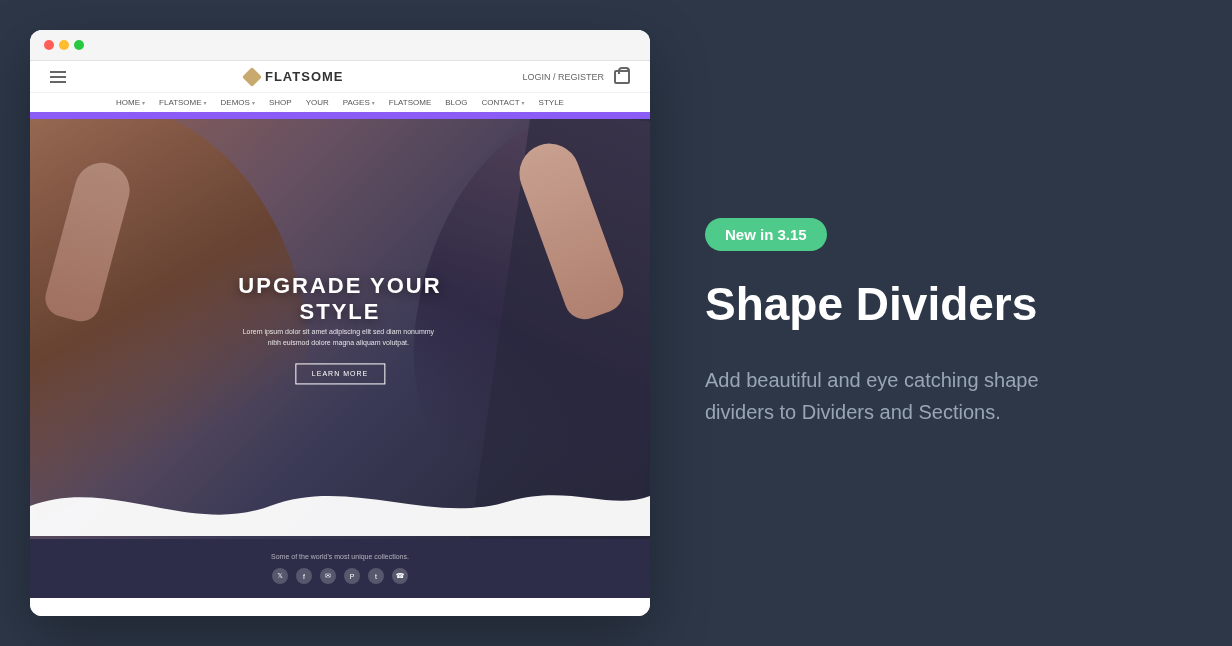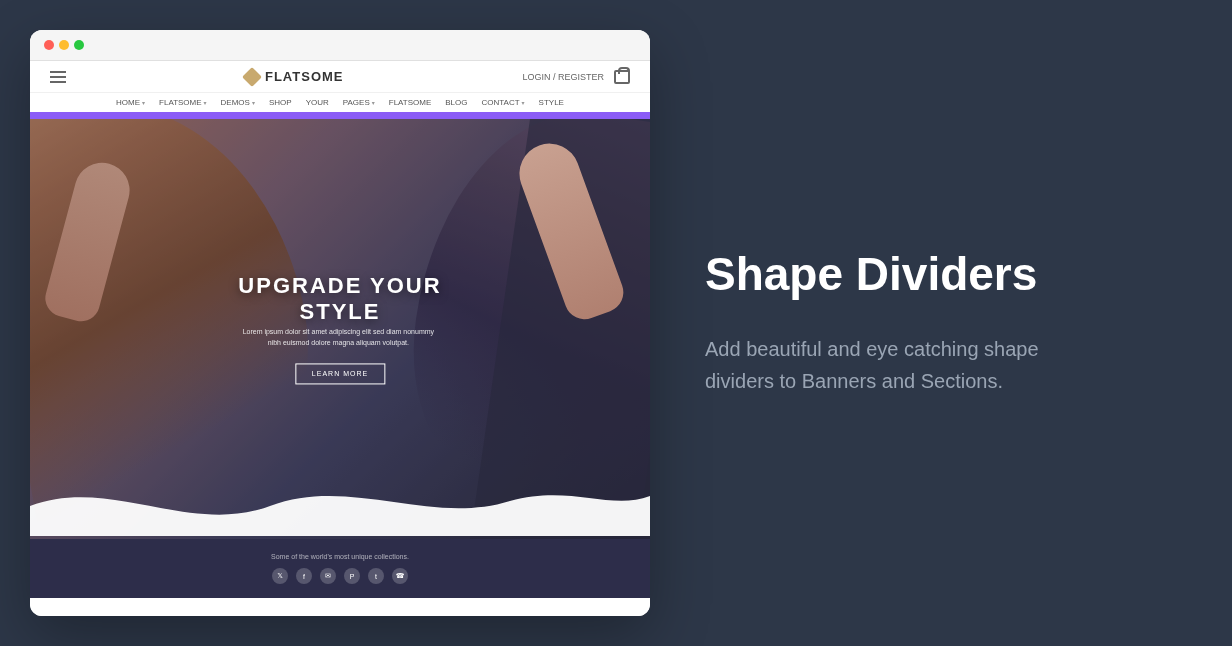--- a/index.html
+++ b/index.html
@@ -437,15 +437,16 @@
         <div class="social-icon">✉</div>
         <div class="social-icon">P</div>
         <div class="social-icon">t</div>
         <div class="social-icon">☎</div>
       </div>
     </div>
   </div>
 </div>
 
 <div class="right-panel">
+  <div class="badge">New  in 3.15</div>
   <h1 class="main-title">Shape Dividers</h1>
-  <p class="description">Add beautiful and eye catching shape dividers to Banners and Sections.</p>
+  <p class="description">Add beautiful and eye catching shape dividers to Dividers and Sections.</p>
 </div>
 
 </body></html>

